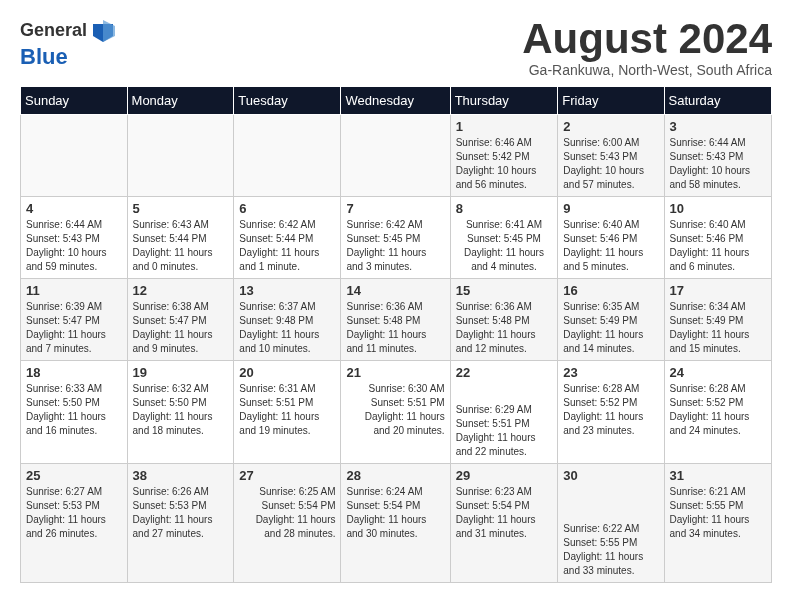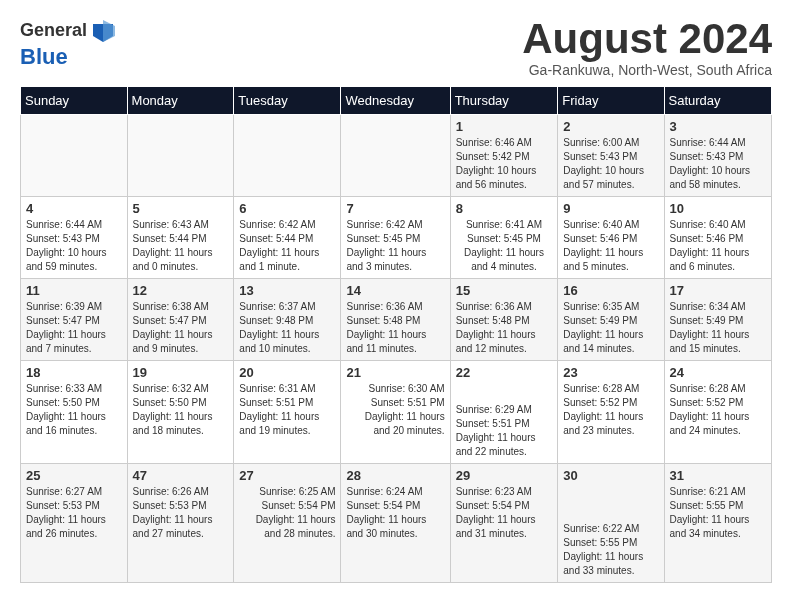--- a/index.html
+++ b/index.html
@@ -315,21 +315,21 @@
       </tr>
       <tr>
         <td>
           <span class="day-num">25</span>
           <div class="day-info" style="white-space: pre-line;">Sunrise: 6:27 AM
 Sunset: 5:53 PM
 Daylight: 11 hours
 and 26 minutes.</div>
         </td>
         <td>
-          <span class="day-num">47</span>
+          <span class="day-num">38</span>
           <div class="day-info" style="white-space: pre-line;">Sunrise: 6:26 AM
 Sunset: 5:53 PM
 Daylight: 11 hours
 and 27 minutes.</div>
         </td>
         <td>
           <span class="day-num">27</span>
           <div class="day-info" style="white-space: pre-line; text-align: right;">Sunrise: 6:25 AM
 Sunset: 5:54 PM
 Daylight: 11 hours

